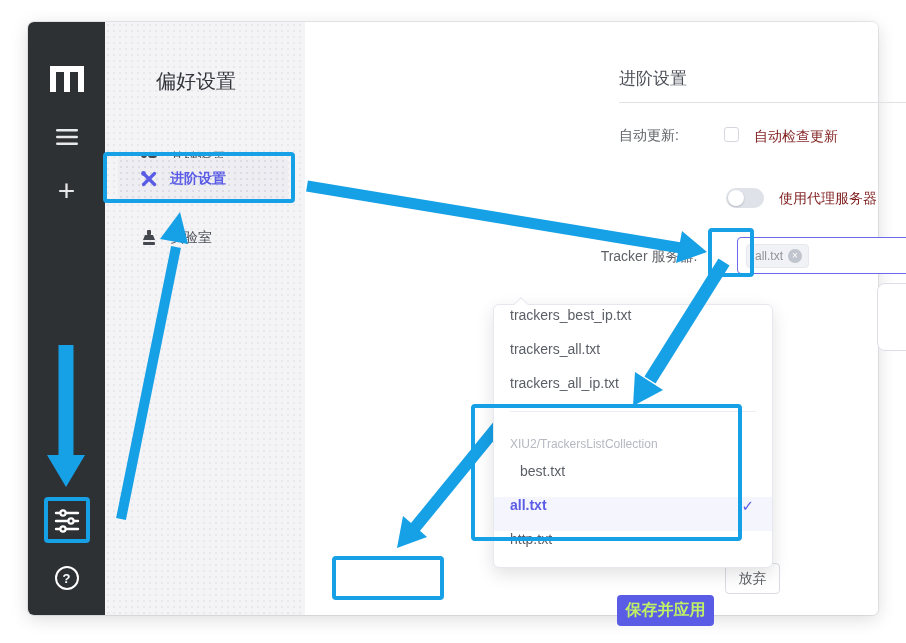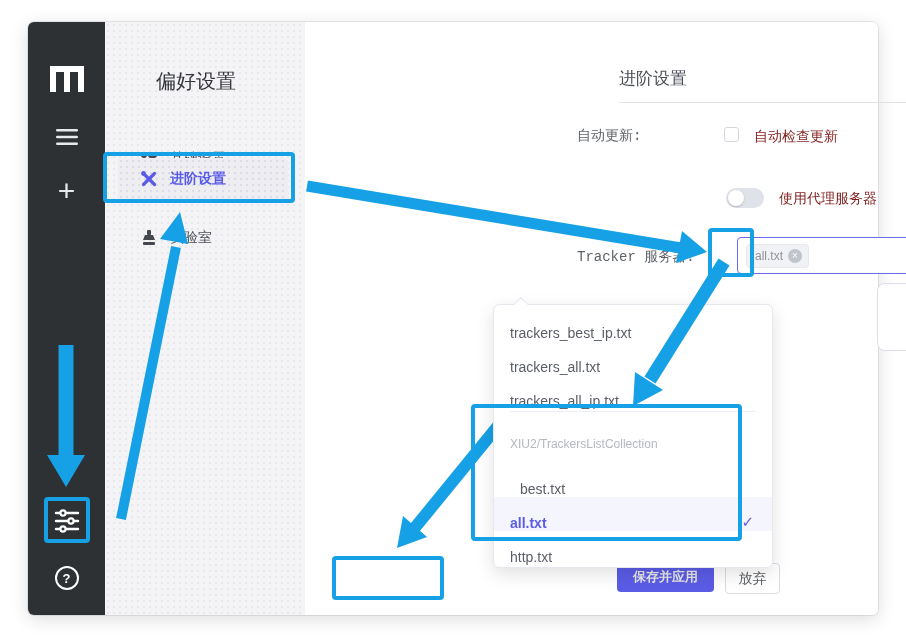--- a/index.html
+++ b/index.html
@@ -37,21 +37,21 @@
     color:#5b5ce6; font-weight:bold; }
   .ni-lab   { top:195px; }
 
   
   .content { position:absolute; left:277px; top:0; width:573px; height:593px;
     background:#fff; border-radius:0 6px 6px 0; }
 
   .page-title { position:absolute; left:314px; top:45px; font-size:17px; color:#4b4e57; }
   .h-divider { position:absolute; left:314px; top:80px; width:499px; height:1px; background:#e2e2e6; }
 
-  .form-label { position:absolute; width:144px; text-align:left; font-size:14px; color:#5f6368;font-family:Liberation Mono, monospace; }
+  .form-label { position:absolute; width:144px; text-align:center; font-size:14px; color:#5f6368; }
   .fl-1 { left:272px; top:105px; }
   .fl-2 { left:272px; top:167px; }
   .fl-3 { left:272px; top:226px; }
   .fl-4 { left:278px; top:459px; }
 
   .checkbox { position:absolute; left:419px; top:105px; width:15px; height:15px;
     background:#fff; border:1px solid #d4d7de; border-radius:3px; }
   .opt-label { position:absolute; font-size:14px; color:#7f1d1d; }
   .ol-1 { left:449px; top:106px; }
   .ol-2 { left:474px; top:168px;font-family:Liberation Serif, serif; }
@@ -75,35 +75,35 @@
   .frag { position:absolute; color:#9aa0a8; font-size:12px; overflow:hidden; white-space:nowrap; }
   .fg-1 { left:304px; top:335px; width:9px; height:16px; }
   .fg-2 { left:305px; top:353px; width:8px; height:14px; }
   .fg-3 { left:305px; top:406px; width:10px; height:16px; font-size:13px; color:#7a7e86; }
   .fg-b { left:416px; top:485px; width:8px; height:17px; font-size:14px; color:#5f6368; }
   .purple-sliver { position:absolute; left:408px; top:378px; width:8px; height:16px;
     background:#5b5ce6; border-radius:3px 0 0 3px; }
   .purple-circle { position:absolute; left:427px; top:457px; width:22px; height:22px;
     background:#5b5ce6; border-radius:50%; }
 
-  .save-btn { position:absolute; left:312px; top:539px; width:97px; height:31px;
-    background:#5b5ce6; border:none; border-radius:4px; color:#e5e5e5; font-size:13px;
+  .save-btn { position:absolute; left:312px; top:573px; width:97px; height:31px;
+    background:#5b5ce6; border:none; border-radius:4px; color:#bef264; font-size:16px;
     font-weight:bold; cursor:pointer; font-family:inherit; }
   .discard-btn { position:absolute; left:420px; top:541px; width:55px; height:31px;
     background:#fff; border:1px solid #d9dce3; border-radius:4px; color:#5f6368;
     font-size:14px; cursor:pointer; font-family:inherit; }
 
   
   .dropdown { position:absolute; left:465px; top:282px; width:280px; height:264px; z-index:5;
     background:#fff; border:1px solid #e6e8ee; border-radius:6px;
     box-shadow:0 6px 18px rgba(0,0,0,.12); }
   .dd-caret { position:absolute; left:22px; top:-6px; width:10px; height:10px; background:#fff;
     border-left:1px solid #e6e8ee; border-top:1px solid #e6e8ee; transform:rotate(45deg); }
   .dd-item { position:absolute; left:0; width:278px; height:34px; padding-left:16px;
-    display:flex; align-items:flex-end; font-size:14px; color:#5a5e66; cursor:pointer; }
+    display:flex; align-items:flex-start; font-size:14px; color:#5a5e66; cursor:pointer; }
   .dd-1 { top:2px; } .dd-2 { top:36px; } .dd-3 { top:70px; }
   .dd-divider { position:absolute; left:16px; top:106px; width:246px; height:1px; background:#ebeef5; }
   .dd-group-label { position:absolute; left:16px; top:132px; font-size:12px; color:#b4b8c0; }
   .dd-4 { top:158px;margin-left:10px; } .dd-5 { top:192px; } .dd-6 { top:226px; }
   .dd-selected { background:#f4f5fd; color:#5b5ce6; font-weight:bold; }
   .dd-check { position:absolute; right:18px; color:#5b5ce6; font-weight:bold; font-size:15px; }
 
   
   .ann-box { position:absolute; border:4px solid #16a0e6; border-radius:4px; z-index:10; }
   .ab-nav      { left:103px; top:152px; width:192px; height:51px; }

